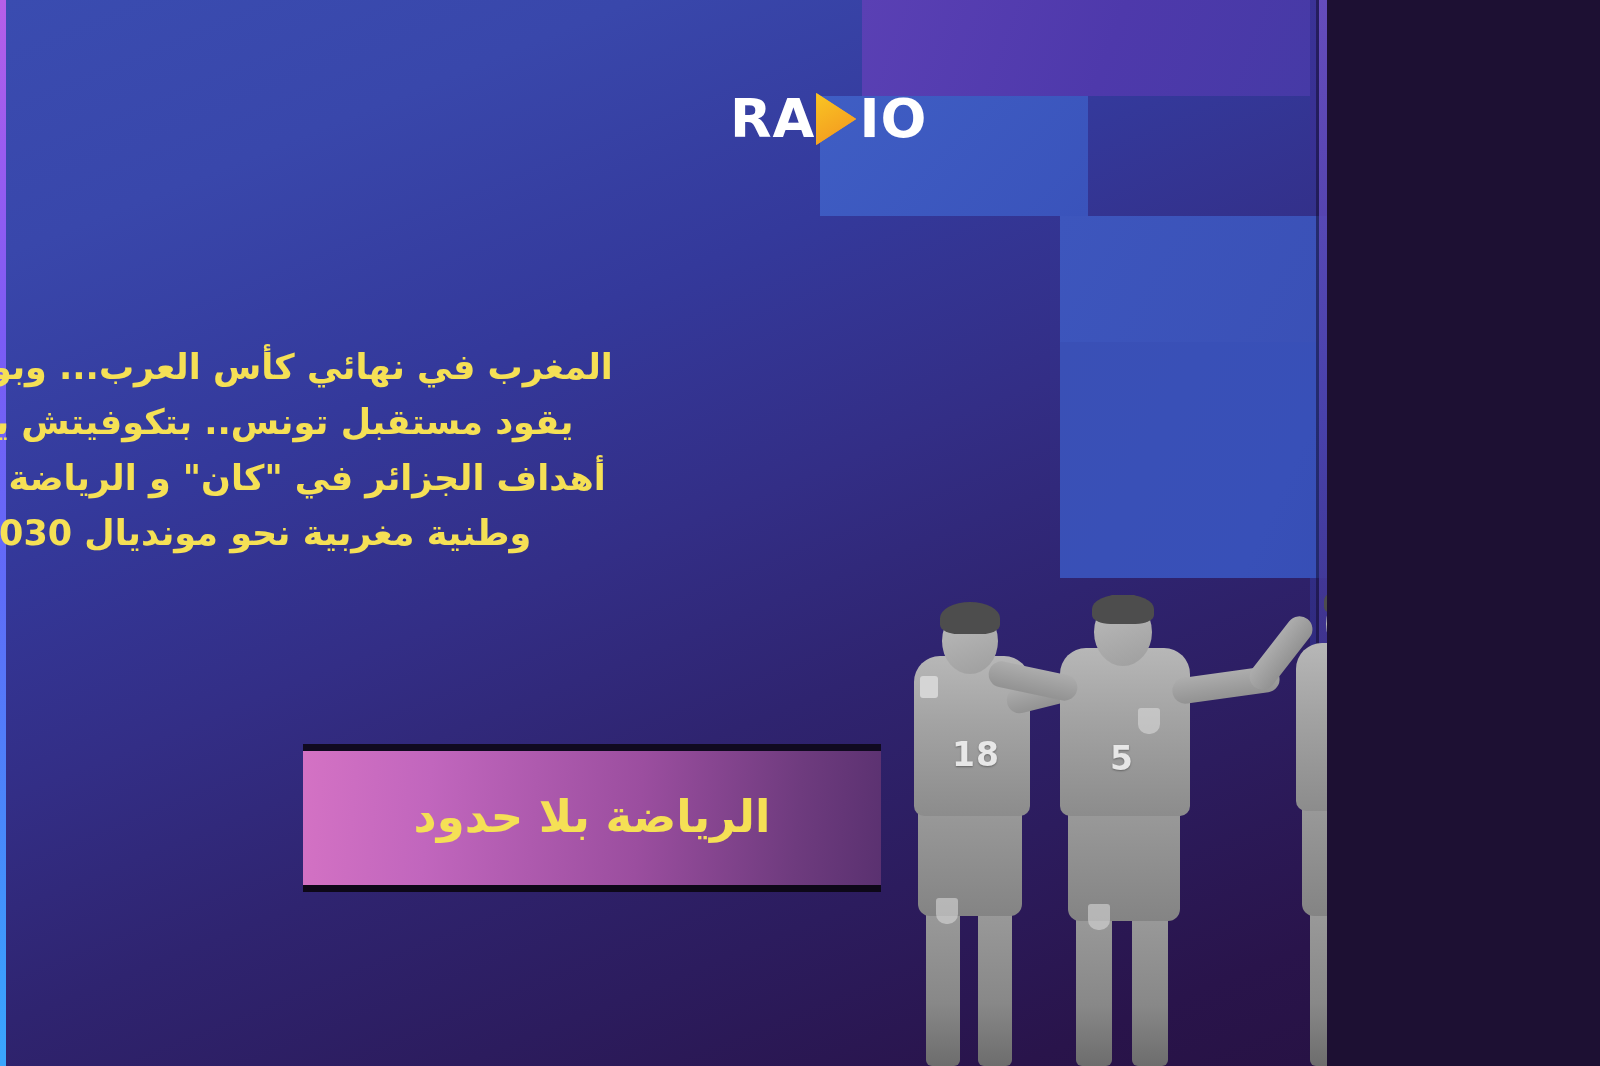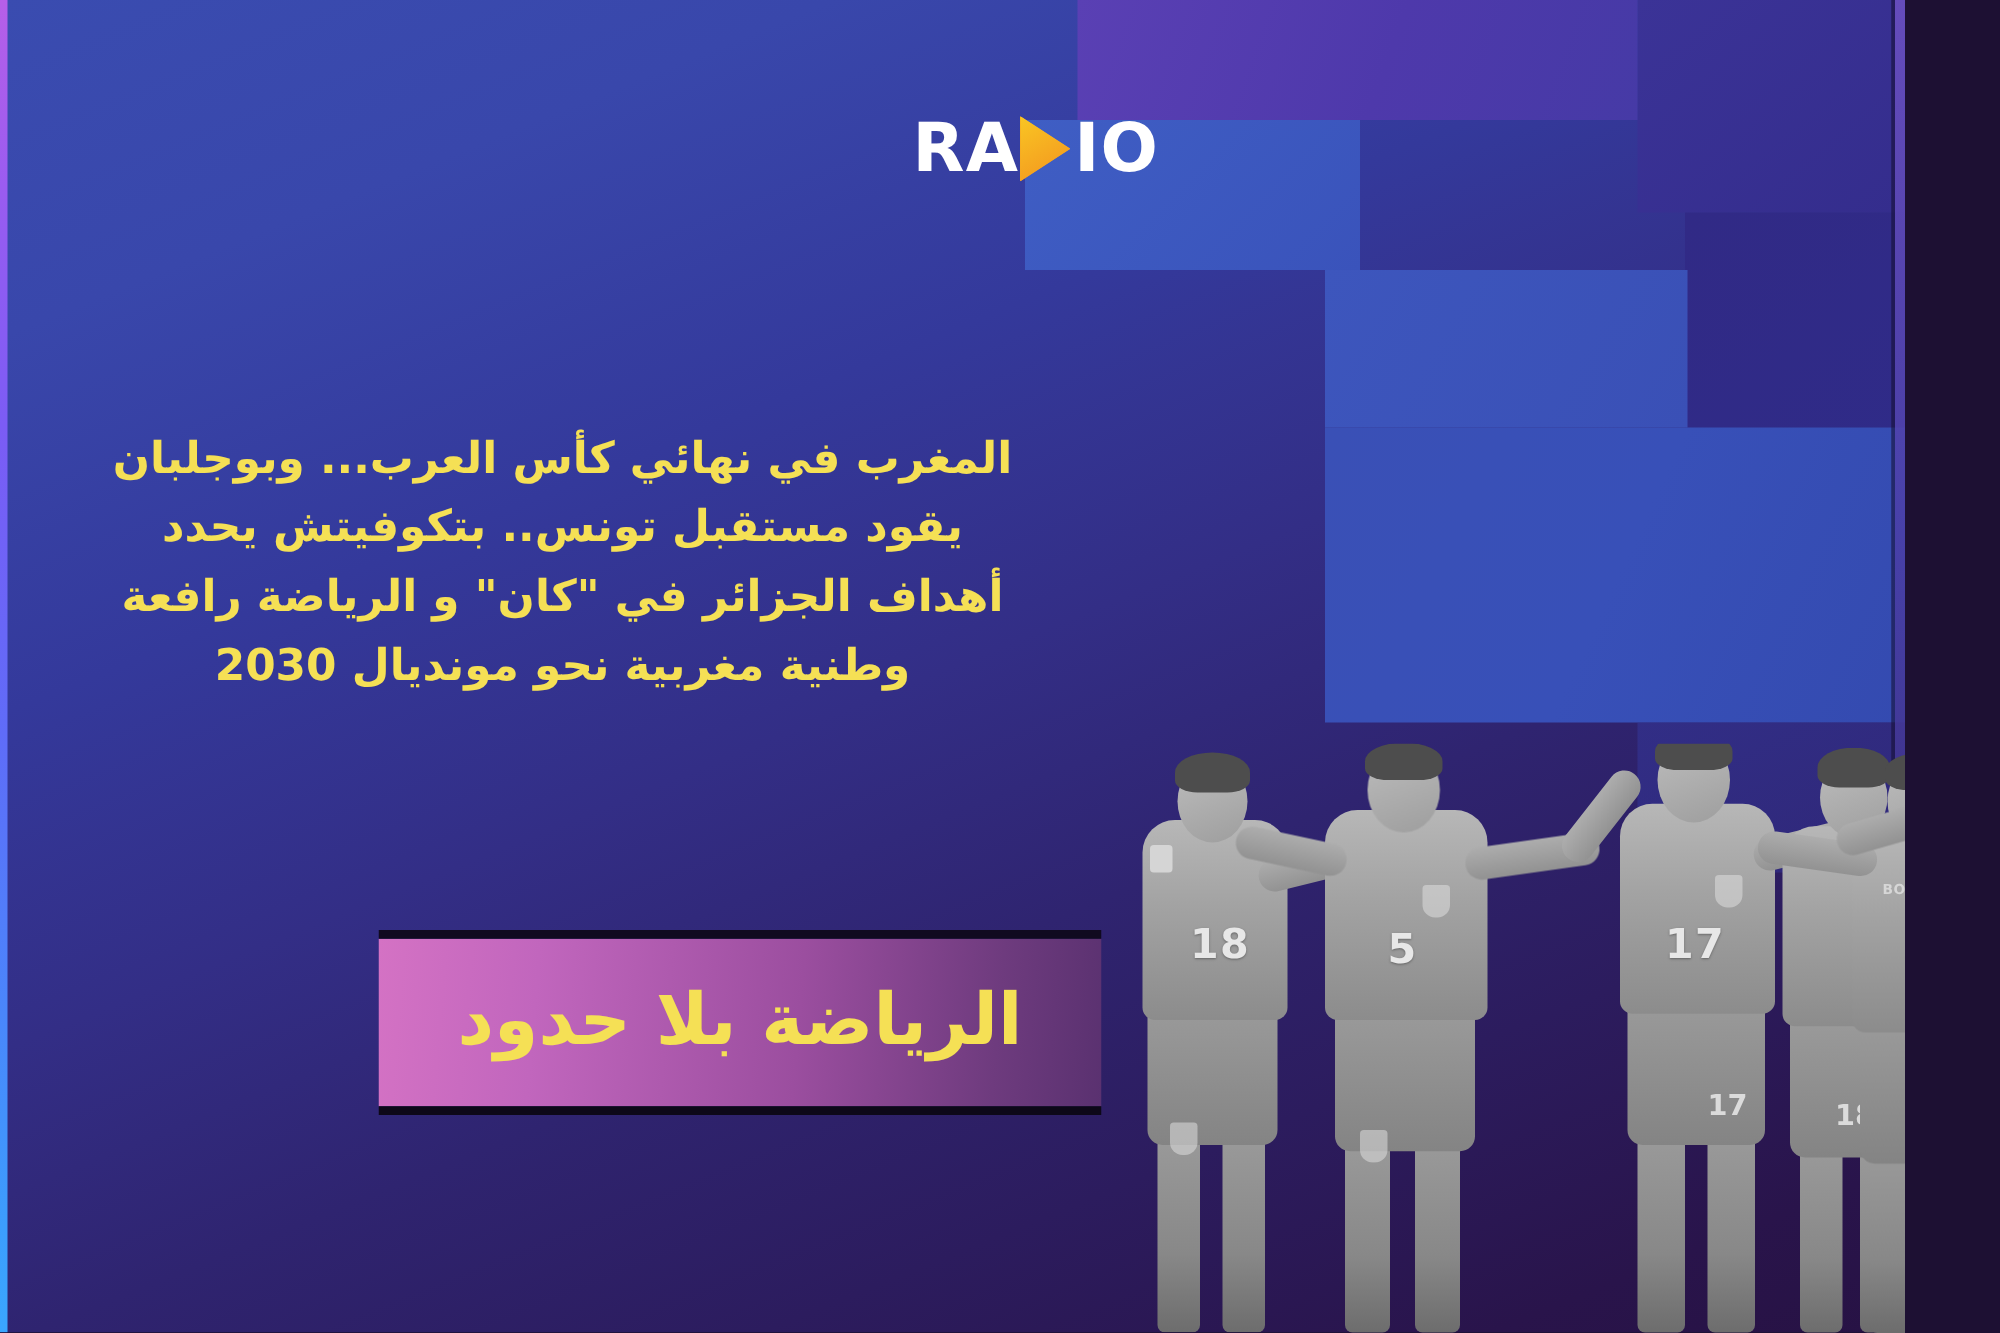--- a/index.html
+++ b/index.html
@@ -7,21 +7,21 @@
     margin: 0;
     padding: 0;
     background: #1d1033;
   }
   body {
     font-family: "DejaVu Sans", "Liberation Sans", sans-serif;
   }
 
   .stage {
     position: relative;
-    width: 1524px;
+    width: 1327px;
     height: 1066px;
     overflow: hidden;
     background: linear-gradient(158deg,
                 #3a4cb0 0%,
                 #3947ab 16%,
                 #34399b 34%,
                 #332e86 50%,
                 #2f2470 64%,
                 #2c1c5e 78%,
                 #29144b 92%,
@@ -159,21 +159,21 @@
     border-top: 7px solid #100a20;
     border-bottom: 7px solid #0d0818;
     box-sizing: border-box;
     display: flex;
     align-items: center;
     justify-content: center;
   }
   .banner-text {
     direction: rtl;
     color: #f5e055;
-    font-size: 57px;
+    font-size: 45px;
     font-weight: 700;
     line-height: 1;
     letter-spacing: 1px;
     padding-bottom: 4px;
   }
 
   
   .players {
     position: absolute;
     left: 880px;

